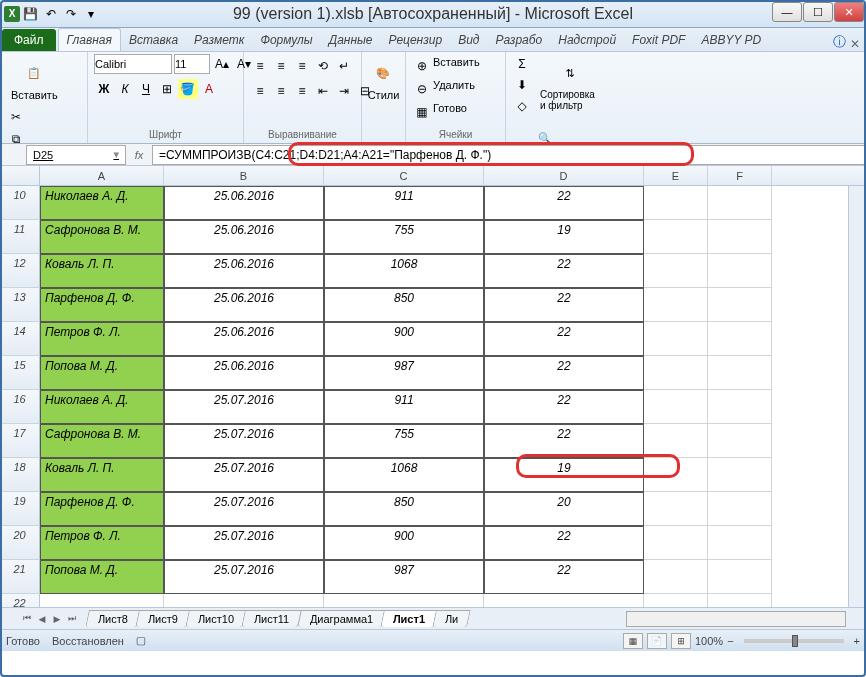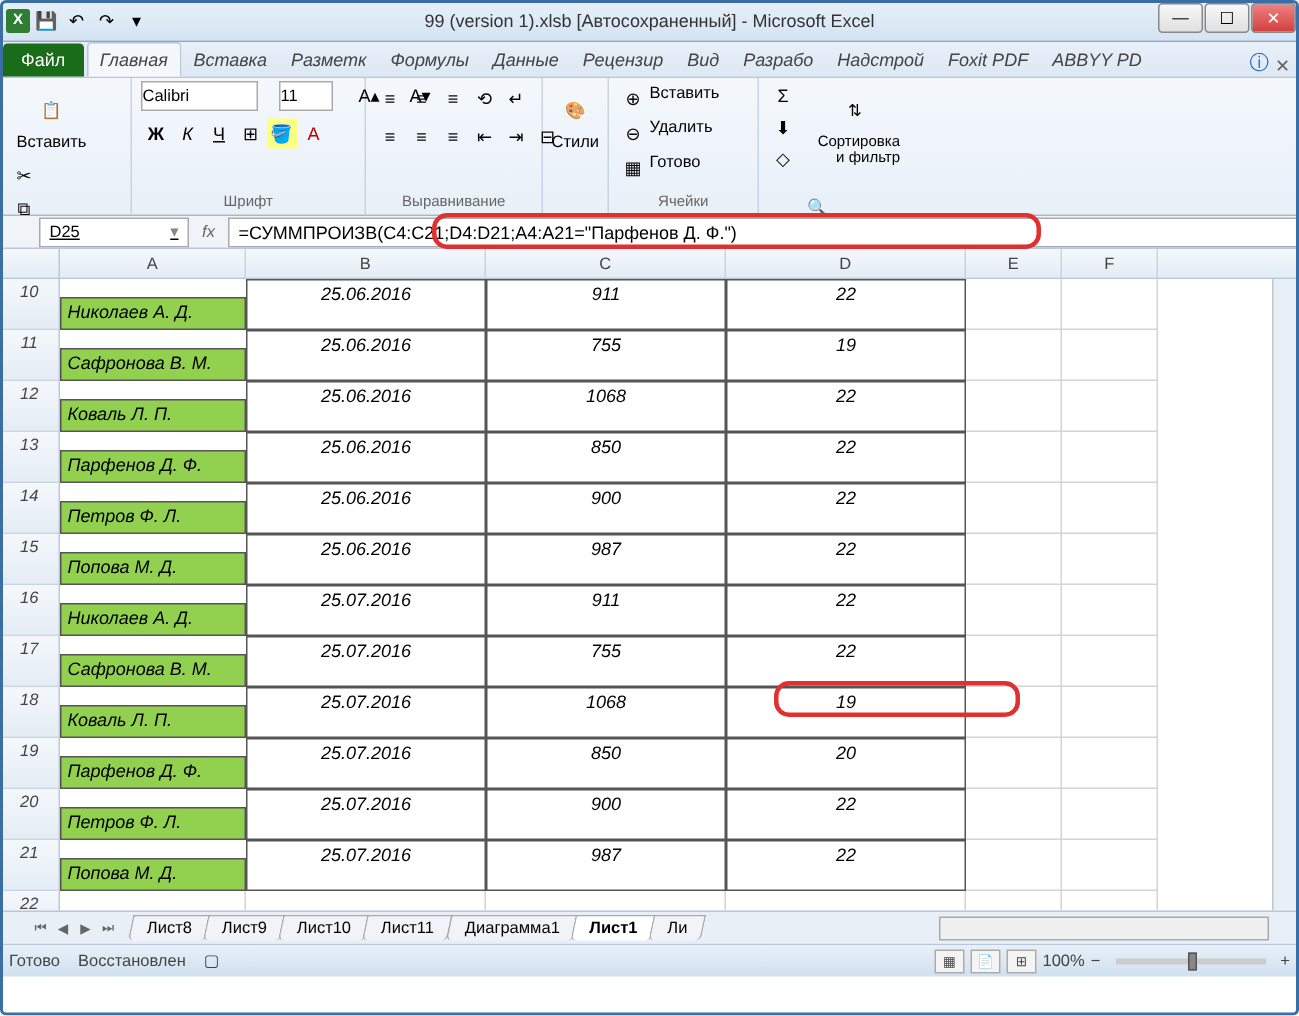--- a/index.html
+++ b/index.html
@@ -3,21 +3,21 @@
 <meta charset="utf-8">
 <style>
 * { box-sizing: border-box; margin: 0; padding: 0; font-family: 'Segoe UI', Tahoma, sans-serif; }
 body { background: #fff; overflow: hidden; width: 866px; height: 677px; position: relative; }
 
 
 .titlebar { height: 28px; background: linear-gradient(#e8f0f8,#d4e4f4); border-bottom: 1px solid #8fa8c4; display: flex; align-items: center; padding: 0 4px; position: relative; }
 .qat { display: flex; gap: 2px; align-items: center; }
 .qat-icon { width: 18px; height: 18px; display: flex; align-items: center; justify-content: center; font-size: 12px; cursor: pointer; }
 .excel-icon { width: 16px; height: 16px; background: #2e7d32; color: #fff; font-size: 10px; font-weight: bold; display: flex; align-items: center; justify-content: center; border-radius: 2px; }
-.title-text { position: absolute; left: 50%; transform: translateX(-50%); font-size: 12px; color: #333; }
+.title-text { position: absolute; left: 50%; transform: translateX(-50%); font-size: 16px; color: #333; }
 .win-controls { position: absolute; right: 2px; top: 2px; display: flex; gap: 1px; }
 .win-btn { width: 30px; height: 20px; background: linear-gradient(#f8f8f8,#e0e0e0); border: 1px solid #888; border-radius: 3px; display: flex; align-items: center; justify-content: center; font-size: 11px; cursor: pointer; }
 .win-btn.close { background: linear-gradient(#f08080,#d04040); color: #fff; }
 
 
 .ribbon-tabs { height: 24px; background: linear-gradient(#e8f0f8,#dde8f4); display: flex; align-items: flex-end; padding-left: 2px; border-bottom: 1px solid #b8c8dc; }
 .file-tab { background: #1a6b1a; color: #fff; padding: 4px 12px; font-size: 12px; border-radius: 3px 3px 0 0; cursor: pointer; margin-right: 2px; }
 .rtab { padding: 4px 8px; font-size: 12px; color: #444; cursor: pointer; font-style: italic; }
 .rtab.active { background: #f4f8fc; border: 1px solid #b8c8dc; border-bottom: none; border-radius: 3px 3px 0 0; }
 .help-icon { margin-left: auto; margin-right: 20px; color: #2060c0; font-size: 13px; cursor: pointer; }
@@ -46,21 +46,21 @@
 
 
 .grid-area { position: relative; height: 441px; overflow: hidden; background: #fff; }
 .colhdr-row { height: 20px; display: flex; background: linear-gradient(#f4f8fc,#e4ecf4); border-bottom: 1px solid #b8c8dc; }
 .corner { width: 40px; border-right: 1px solid #b8c8dc; }
 .colhdr { border-right: 1px solid #c8d4e0; text-align: center; font-size: 11px; color: #444; line-height: 20px; cursor: pointer; }
 .colA { width: 124px; } .colB { width: 160px; } .colC { width: 160px; } .colD { width: 160px; } .colE { width: 64px; } .colF { width: 64px; }
 .row { display: flex; height: 34px; font-style: italic; }
 .rowhdr { width: 40px; background: linear-gradient(#f4f8fc,#e4ecf4); border-right: 1px solid #b8c8dc; border-bottom: 1px solid #c8d4e0; text-align: center; font-size: 11px; color: #444; line-height: 18px; cursor: pointer; }
 .cell { border-right: 1px solid #d4d4d4; border-bottom: 1px solid #d4d4d4; font-size: 12px; padding: 0 4px; line-height: 18px; overflow: hidden; white-space: nowrap; }
-.green-cell { background: #92d050; border: 1px solid #555; margin-top: 12px; }
+.green-cell { background: #92d050; border: 1px solid #555; }
 .data-border { border: 1px solid #555; }
 .tc { text-align: center; }
 .tr { text-align: right; }
 .bold { font-weight: bold; }
 .selected-cell { border: 2px solid #000; position: relative; }
 .callout-result { left: 516px; top: 288px; width: 164px; height: 24px; }
 
 
 .sheet-tabs { height: 22px; background: #e8eff6; border-top: 1px solid #b8c8dc; display: flex; align-items: center; padding-left: 20px; position: relative; }
 .nav-arrows { display: flex; gap: 1px; margin-right: 8px; }
@@ -128,21 +128,21 @@
         <span class="mini">✂</span>
         <span class="mini">⧉</span>
         <span class="mini">🖌</span>
       </div>
     </div>
     <div class="rgroup-label">Буфер обмена</div>
   </div>
 
   <div class="rgroup" style="width:156px">
     <div class="rgroup-body" style="flex-direction:column">
-      <div style="display:flex;gap:14px">
+      <div style="display:flex;gap:2px">
         <input class="font-select" value="Calibri" style="">
         <input class="size-select" value="11" style="">
         <span class="mini">A▴</span>
         <span class="mini">A▾</span>
       </div>
       <div class="mini-row">
         <span class="mini bold">Ж</span>
         <span class="mini" style="font-style:italic">К</span>
         <span class="mini" style="text-decoration:underline">Ч</span>
         <span class="mini">⊞</span>
@@ -202,21 +202,21 @@
 
   <div class="rgroup" style="width:168px;border-right:none">
     <div class="rgroup-body">
       <div style="display:flex;flex-direction:column;gap:1px">
         <span class="mini">Σ</span>
         <span class="mini">⬇</span>
         <span class="mini">◇</span>
       </div>
       <div class="rbtn">
         <div class="rbtn-icon big-icon">⇅</div>
-        <span style="font-size:10px;text-align:right;width:60px">Сортировка и фильтр</span>
+        <span style="font-size:10px;text-align:left;width:60px">Сортировка и фильтр</span>
       </div>
       <div class="rbtn">
         <div class="rbtn-icon big-icon">🔍</div>
         <span style="font-size:10px;text-align:center;width:56px">Найти и выделить</span>
       </div>
     </div>
     <div class="rgroup-label">Редактирование</div>
   </div>
 </div>
 

